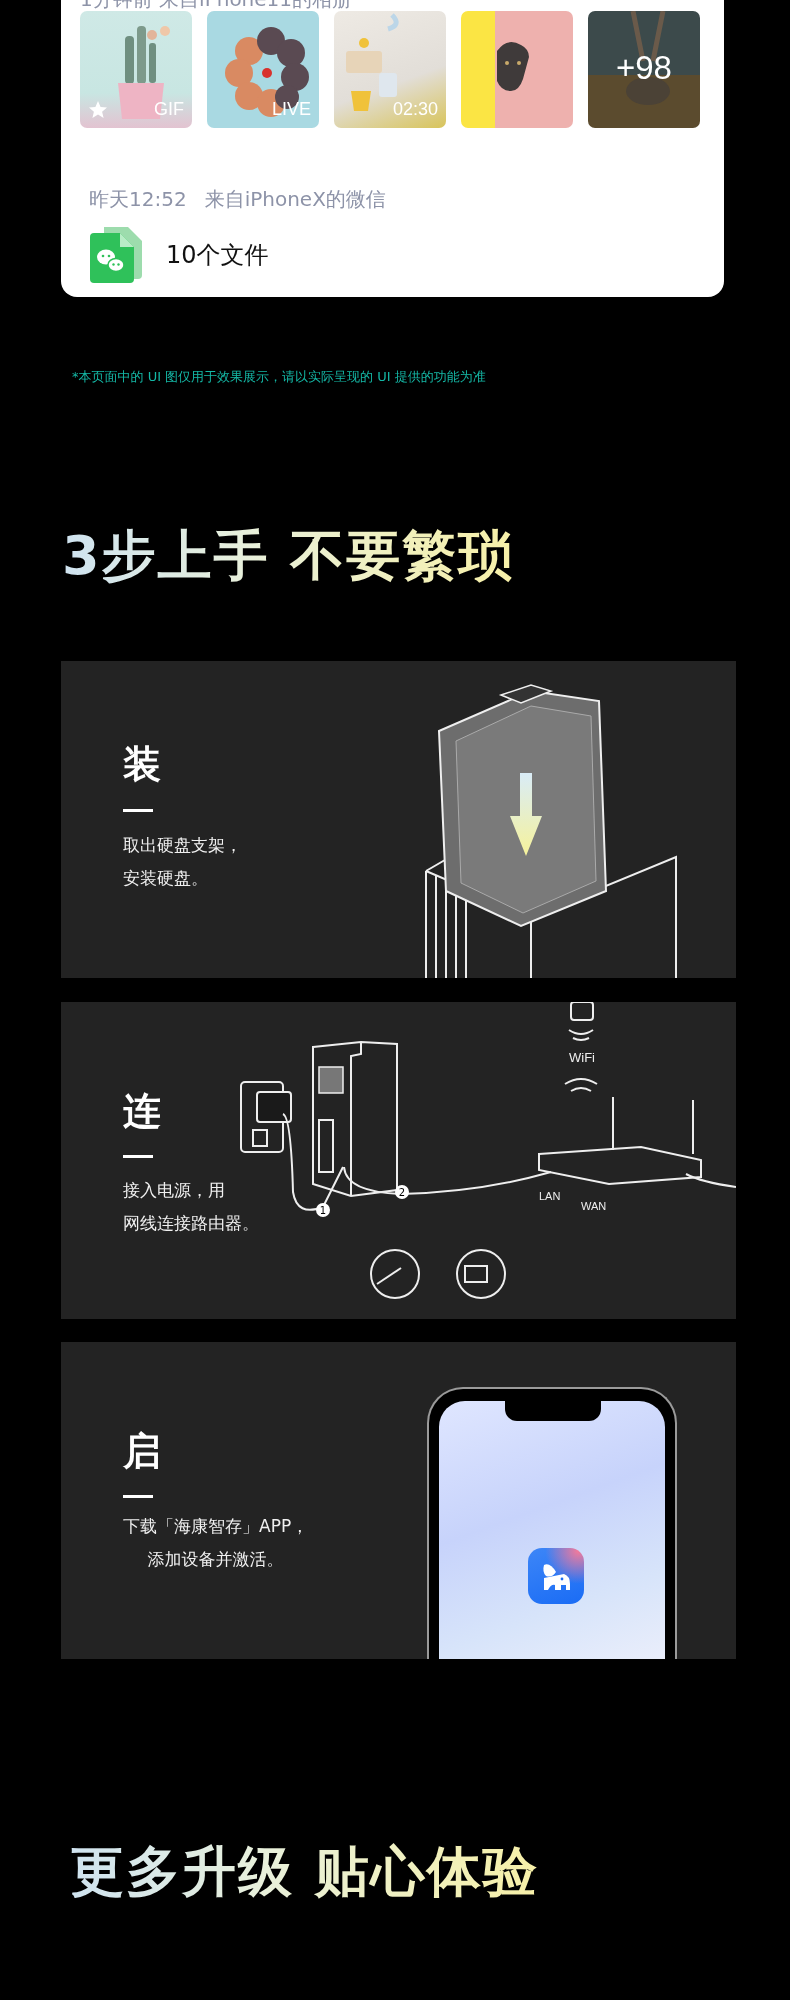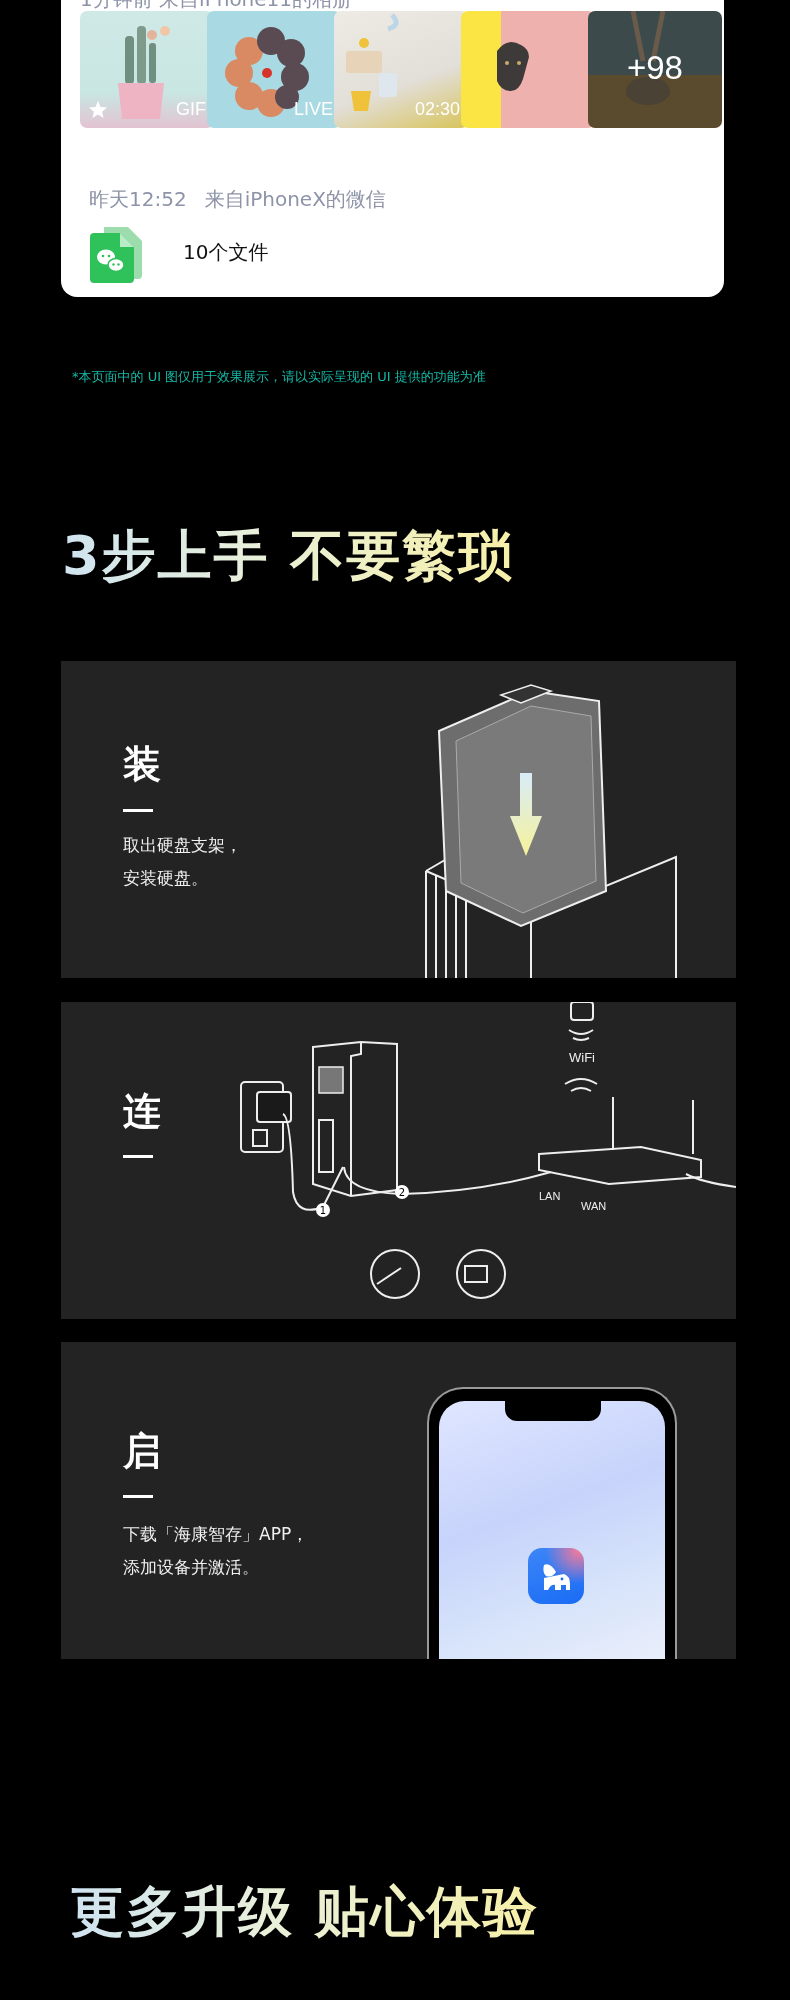--- a/index.html
+++ b/index.html
@@ -2,25 +2,25 @@
 <html><head>
 <meta charset="utf-8">
 <style>
   html,body{margin:0;padding:0;background:#000;}
   body{width:790px;height:2000px;position:relative;overflow:hidden;font-family:"DejaVu Sans","Liberation Sans",sans-serif;}
   .abs{position:absolute;}
   
   .album-card{left:61px;top:-20px;width:663px;height:317px;background:#fff;border-radius:0 0 16px 16px;}
   .meta{color:#8d93a8;font-size:20px;white-space:nowrap;}
   .meta .gap{display:inline-block;width:18px;}
-  .thumb{top:31px;width:134px;height:117px;border-radius:7px;overflow:hidden;}
+  .thumb{top:31px;width:112px;height:117px;border-radius:7px;overflow:hidden;}
   .thumb .badge{position:absolute;right:8px;bottom:8px;color:#fff;font-size:18px;font-family:"Liberation Sans",sans-serif;}
   .thumb .star{position:absolute;left:8px;bottom:8px;width:20px;height:20px;}
   .plus{position:absolute;left:0;right:0;top:38px;text-align:center;color:#fff;font-size:33px;font-family:"Liberation Sans",sans-serif;}
-  .file-label{color:#111;font-size:20px;margin-left:17px;}
+  .file-label{color:#111;font-size:24px;}
   .disclaimer{color:#14b8a6;font-size:13px;left:72px;top:368px;white-space:nowrap;}
   .section-title{font-size:54px;font-weight:bold;letter-spacing:2px;white-space:nowrap;
     background:linear-gradient(90deg,#cfe3f0 0%,#e8f0dc 40%,#f7f0a8 100%);
     -webkit-background-clip:text;background-clip:text;color:transparent;}
   .step-card{left:61px;width:675px;height:317px;background:#232323;overflow:hidden;}
   .step-title{left:62px;top:78px;color:#fff;font-size:38px;font-weight:bold;}
   .step-dash{left:62px;width:30px;height:3px;background:#fff;}
   .step-desc{left:62px;color:#f0f0f0;font-size:17px;line-height:33px;white-space:nowrap;}
   .line{stroke:#eee;fill:none;stroke-width:2;}
 </style>
@@ -134,20 +134,24 @@
           <stop offset="1" stop-color="#f6f29b"></stop>
         </linearGradient>
       </defs>
     <path d="M459 112 H471 V155 H481 L465 195 L449 155 H459 Z" fill="url(#arr)"></path>
   </svg>
 </div>
 
 <div class="abs step-card" style="top:1002px;">
   <div class="abs step-title" style="top:84px;">连</div>
   <div class="abs step-dash" style="top:153px;"></div>
+  <div class="abs step-desc" style="top:172px;">
+    <div>接入电源，用</div>
+    <div>网线连接路由器。</div>
+  </div>
   <svg class="abs" style="left:0;top:0;" width="675" height="317">
 
     <rect x="180" y="80" width="42" height="70" rx="4" class="line"></rect>
     <rect x="196" y="90" width="34" height="30" rx="3" fill="#1a1a1a" stroke="#eee" stroke-width="2"></rect>
     <rect x="192" y="128" width="14" height="16" class="line" stroke-width="1.5"></rect>
 
     <path class="line" d="M252 45 L300 40 L336 42 L336 188 L290 194 L252 182 Z M300 40 L300 52 L290 54 L290 194"></path>
     <rect x="258" y="65" width="24" height="26" fill="#777" stroke="#eee" stroke-width="1.5"></rect>
     <rect x="258" y="118" width="14" height="52" class="line" stroke-width="1.5"></rect>
 
@@ -172,31 +176,31 @@
     <circle cx="334" cy="272" r="24" class="line"></circle>
     <path class="line" d="M316 282 L340 266" stroke-width="4"></path>
     <circle cx="420" cy="272" r="24" class="line"></circle>
     <rect x="404" y="264" width="22" height="16" class="line" stroke-width="1.5"></rect>
   </svg>
 </div>
 
 <div class="abs step-card" style="top:1342px;">
   <div class="abs step-title" style="top:84px;">启</div>
   <div class="abs step-dash" style="top:153px;"></div>
-  <div class="abs step-desc" style="top:176px;">
+  <div class="abs step-desc" style="top:168px;text-align:center;">
     <div>下载「海康智存」APP，</div>
     <div>添加设备并激活。</div>
   </div>
 
   <div class="abs" style="left:366px;top:45px;width:246px;height:290px;border:2px solid #9a9a9a;border-bottom:none;border-radius:36px 36px 0 0;background:#000;">
     <div class="abs" style="left:10px;top:12px;right:10px;bottom:0;border-radius:26px 26px 0 0;background:linear-gradient(160deg,#dfe6ff 0%,#c7d3fb 40%,#d7e4fa 70%,#eef0fb 100%);"></div>
     <div class="abs" style="left:76px;top:10px;width:96px;height:22px;background:#000;border-radius:0 0 12px 12px;"></div>
     <div class="abs" style="left:99px;top:159px;width:56px;height:56px;border-radius:14px;background:radial-gradient(circle at 90% 5%,#f47a9a 0%,rgba(244,122,154,0) 45%),linear-gradient(160deg,#3d86f7,#1a6cf5);">
       <svg width="56" height="56" viewBox="0 0 56 56">
         <path d="M16 17 Q22 14 28 24 Q24 30 18 28 Q14 24 16 17 Z" fill="#fff"></path>
         <path d="M16 30 Q26 28 36 26 Q42 28 42 36 V42 H38 V37 H33 V42 H27 V37 Q23 36 20 42 H16 Z" fill="#fff"></path>
         <circle cx="34" cy="31" r="1.4" fill="#1a6cf5"></circle>
       </svg>
     </div>
   </div>
 </div>
 
-<div class="abs section-title" style="left:70px;top:1836px;margin-top:40px;">更多升级 贴心体验</div>
+<div class="abs section-title" style="left:70px;top:1836px;">更多升级 贴心体验</div>
 
 </body></html>

